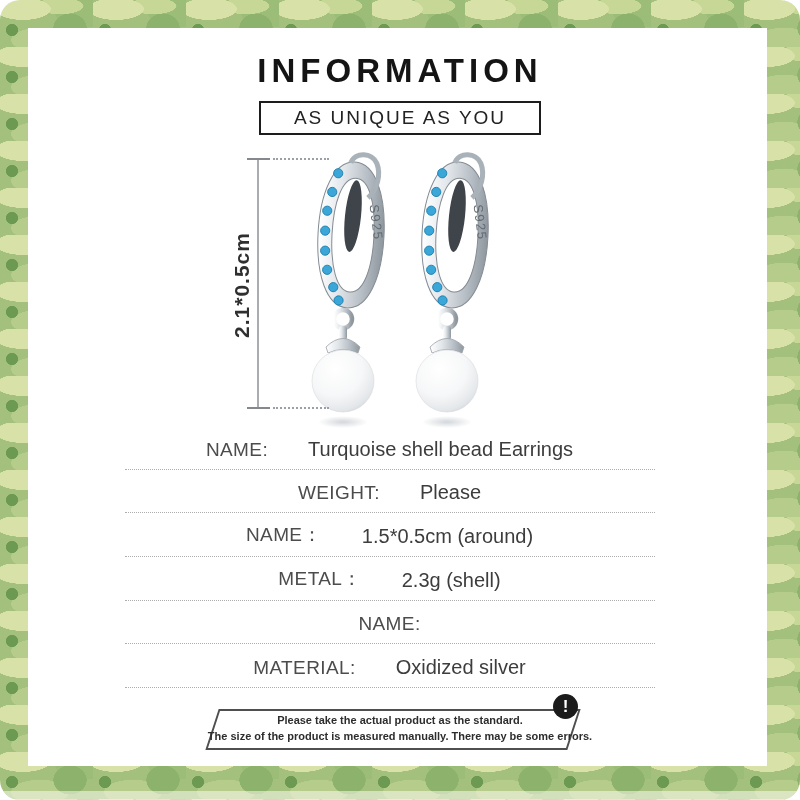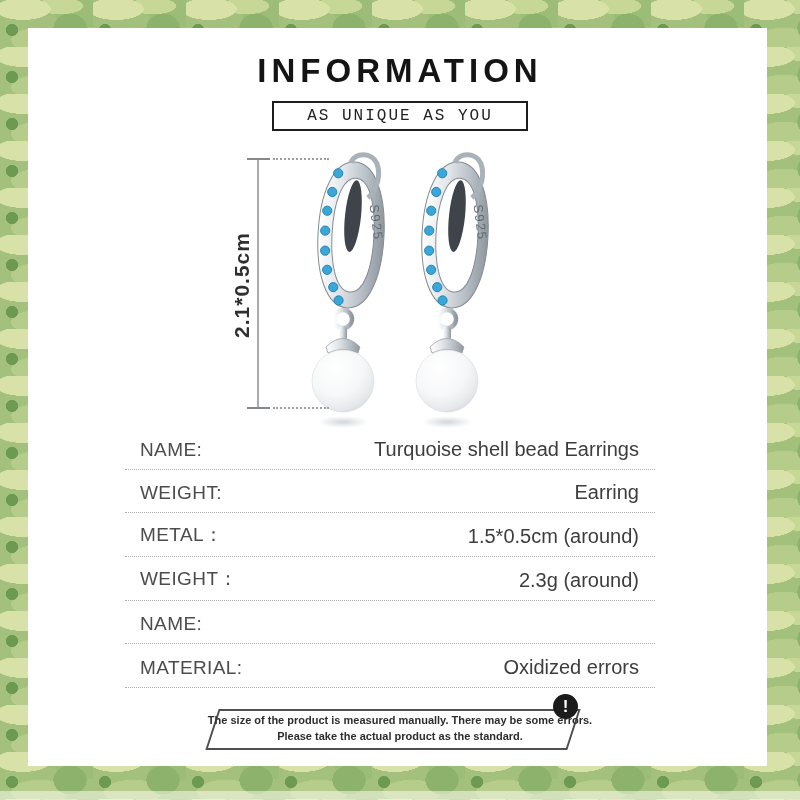--- a/index.html
+++ b/index.html
@@ -9,61 +9,62 @@
     position:relative; width:800px; height:800px; overflow:hidden;
     background-color:#a3c17c;
     background-image:
       radial-gradient(ellipse 46px 18px at 23px 9px,  #d8e2a8 0 60%, transparent 61%),
       radial-gradient(ellipse 30px 26px at 70px 28px, #8db26b 0 55%, transparent 56%),
       radial-gradient(ellipse 40px 14px at 60px 6px,  #c7d795 0 58%, transparent 59%),
       radial-gradient(circle 10px at 12px 30px,       #6d9a52 0 60%, transparent 61%),
       radial-gradient(ellipse 52px 22px at 40px 40px, #b5cc8a 0 55%, transparent 56%),
       radial-gradient(ellipse 60px 30px at 85px 12px, #9cbd77 0 50%, transparent 51%);
     background-size: 93px 47px;
+    border-radius: 20px;
   }
   .page::after {
     content:""; position:absolute; left:0; bottom:0; width:100%; height:9px;
     background:rgba(250,250,238,.55); pointer-events:none;
   }
 
   .content {
     position:absolute; left:28px; top:28px; right:33px; bottom:34px;
     background:#ffffff;
   }
 
   
   .title {
     position:absolute; top:52px; left:0; width:800px; text-align:center;
     font-size:33px; font-weight:600; letter-spacing:5px; color:#141414;
   }
   .tagline-wrap { position:absolute; top:101px; left:0; width:800px; display:flex; justify-content:center; }
   .tagline {
     border:2px solid #1d1d1d; padding:4px 33px;
-    font-family:Liberation Mono, monospace; font-size:16px; letter-spacing:2px; color:#222;
+    font-family:Liberation Sans, sans-serif; font-size:19px; letter-spacing:2px; color:#222;
   }
 
   
   .earrings-svg { position:absolute; left:281px; top:150px; width:232px; height:280px; }
 
   .dim-line      { position:absolute; left:257px; top:159px; height:249px; width:0; border-left:2px solid #a9adb1; }
   .dim-cap-top   { position:absolute; left:247px; top:158px; width:23px; height:0; border-top:2px solid #85898d; }
   .dim-cap-bot   { position:absolute; left:247px; top:407px; width:23px; height:0; border-top:2px solid #85898d; }
   .dim-dots-top  { position:absolute; left:273px; top:158px; width:56px; height:0; border-top:2px dotted #9aa0a5; }
   .dim-dots-bot  { position:absolute; left:273px; top:407px; width:56px; height:0; border-top:2px dotted #9aa0a5; }
   .dim-label {
     position:absolute; left:178px; top:272px; width:130px; height:26px;
     transform:rotate(-90deg); text-align:center;
     font-size:21px; font-weight:600; color:#2f2f2f; letter-spacing:1px;
   }
 
   
   .specs { position:absolute; left:125px; top:426px; width:530px; }
   .spec-row {
     height:43.7px; box-sizing:border-box;
-    display:flex; justify-content:space-between; align-items:flex-end;
+    display:flex; justify-content:center; align-items:flex-end;
     padding:0 16px 8px 15px;
     border-bottom:1.6px dotted #adadad;
   }
   .spec-label { font-size:19px; color:#4c4c4c; letter-spacing:.4px; }
   .spec-value { font-size:20px; color:#3d3d3d;margin-left:40px; }
 
   
   .notice-box {
     position:absolute; left:212px; top:709px; width:358px; height:37px;
     border:2px solid #4f4f4f; transform:skewX(-18deg); background:#fff;
@@ -143,38 +144,38 @@
   <div class="dim-dots-bot"></div>
   <div class="dim-label">2.1*0.5cm</div>
 
   <div class="specs">
     <div class="spec-row">
       <span class="spec-label">NAME:</span>
       <span class="spec-value">Turquoise shell bead Earrings</span>
     </div>
     <div class="spec-row">
       <span class="spec-label">WEIGHT:</span>
-      <span class="spec-value">Earring</span>
+      <span class="spec-value">Please</span>
+    </div>
+    <div class="spec-row">
+      <span class="spec-label">NAME：</span>
+      <span class="spec-value">1.5*0.5cm (around)</span>
     </div>
     <div class="spec-row">
       <span class="spec-label">METAL：</span>
-      <span class="spec-value">1.5*0.5cm (around)</span>
-    </div>
-    <div class="spec-row">
-      <span class="spec-label">WEIGHT：</span>
-      <span class="spec-value">2.3g (around)</span>
+      <span class="spec-value">2.3g (shell)</span>
     </div>
     <div class="spec-row">
       <span class="spec-label">NAME:</span>
     </div>
     <div class="spec-row">
       <span class="spec-label">MATERIAL:</span>
-      <span class="spec-value">Oxidized errors</span>
+      <span class="spec-value">Oxidized silver</span>
     </div>
   </div>
 
   <div class="notice-box"></div>
   <div class="notice-text">
+    <div>Please take the actual product as the standard.</div>
     <div>The size of the product is measured manually. There may be some errors.</div>
-    <div>Please take the actual product as the standard.</div>
   </div>
   <div class="notice-icon">!</div>
 </div>
 
 </body></html>

